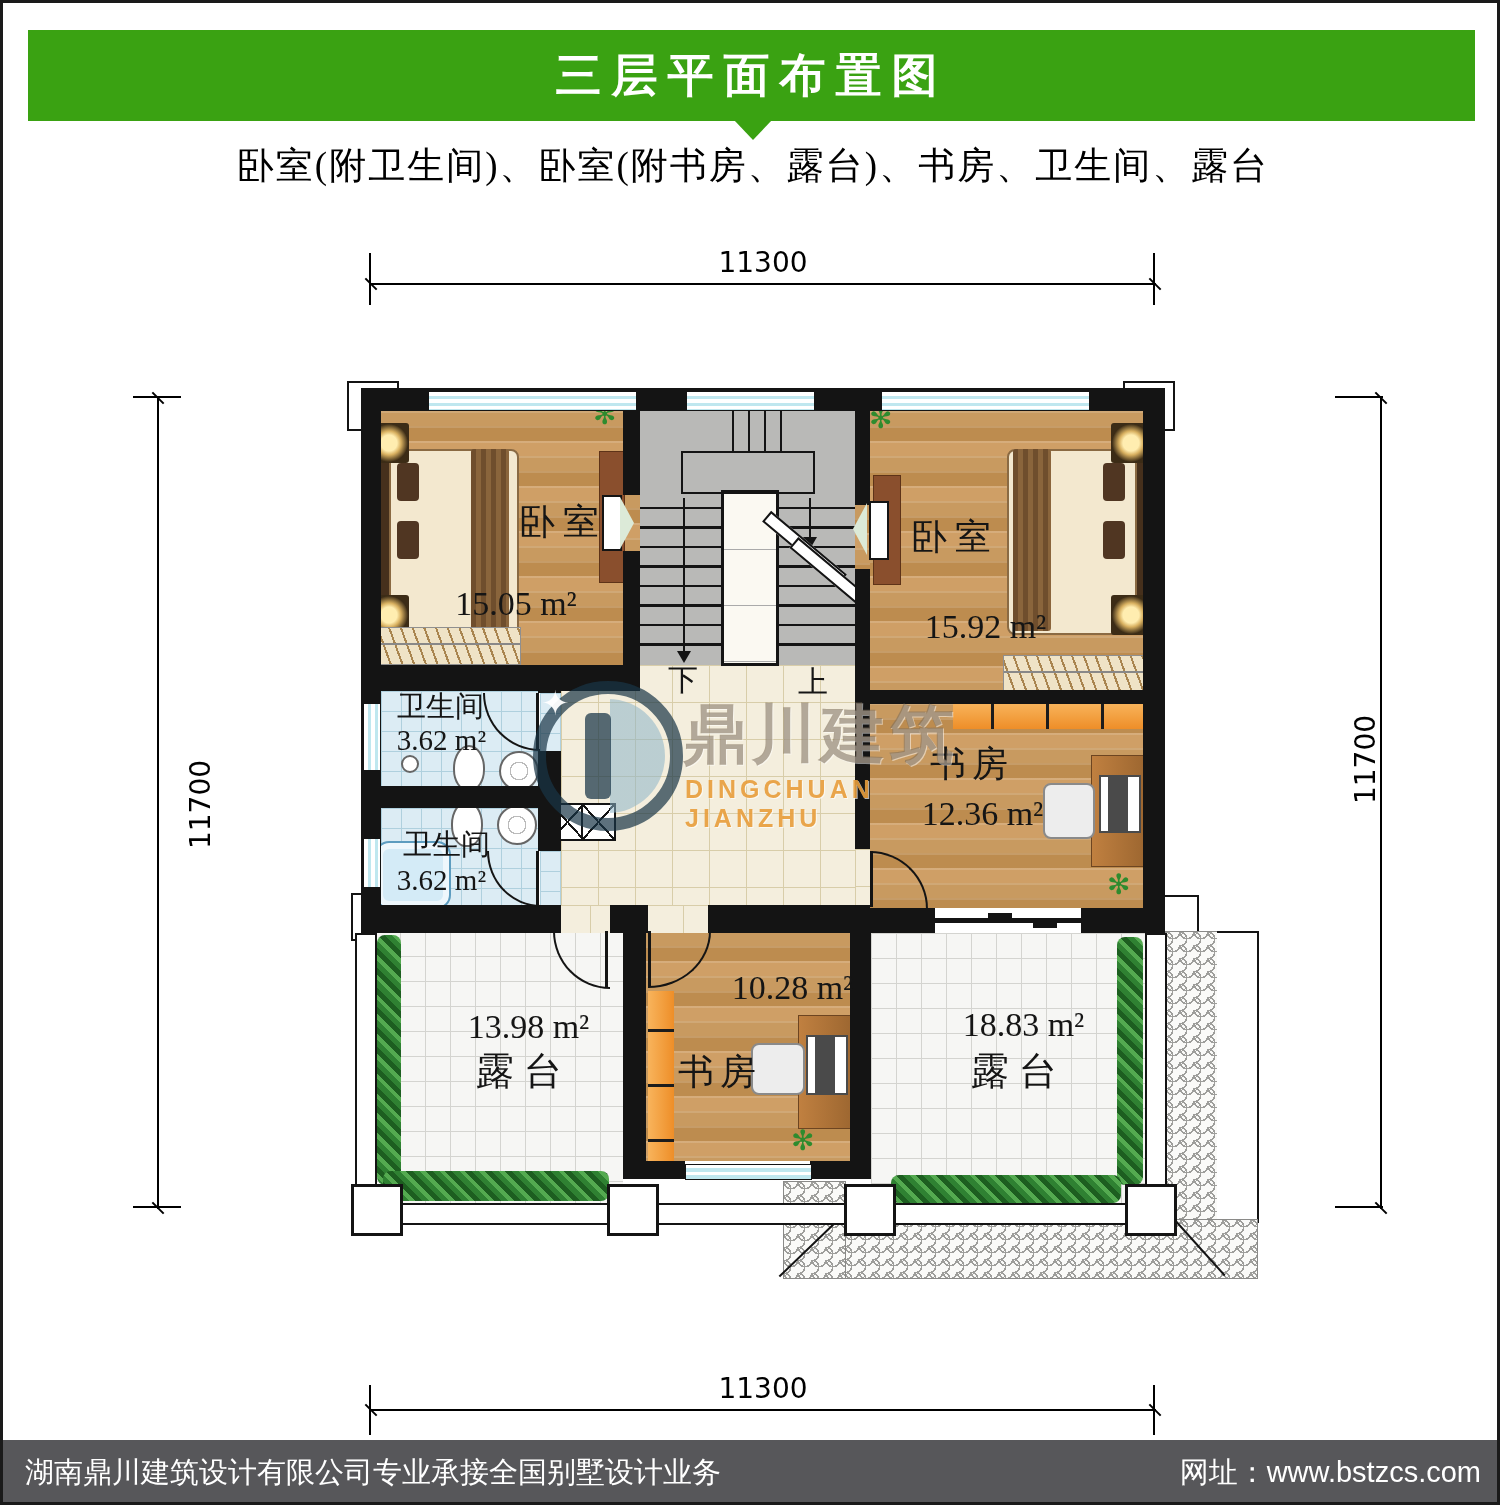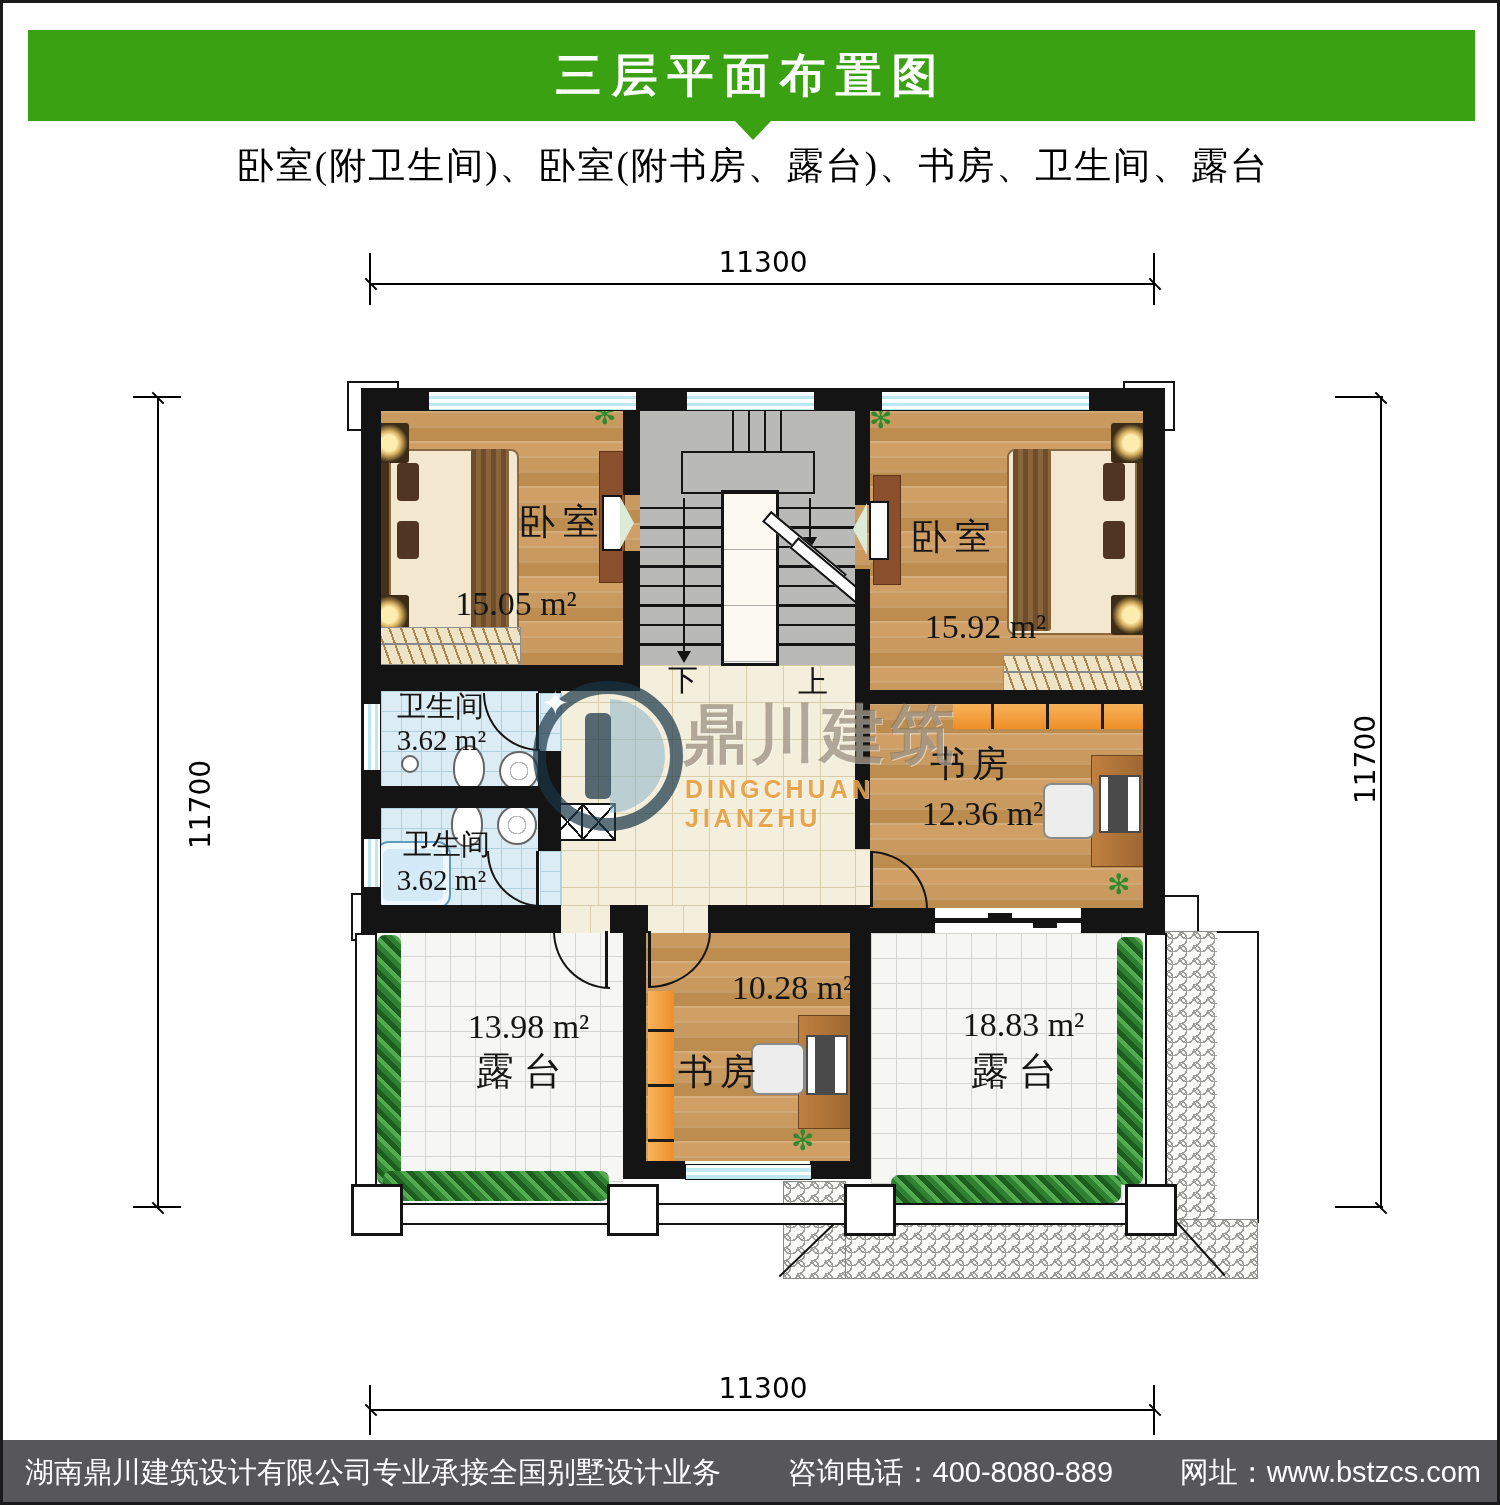--- a/index.html
+++ b/index.html
@@ -297,17 +297,16 @@
     <div class="a dim" style="left:1377px;top:394px;width:2px;height:812px"></div>
     <div class="a dim" style="left:1332px;top:393px;width:48px;height:2px"></div>
     <div class="a dim" style="left:1332px;top:1203px;width:48px;height:2px"></div>
     <div class="a tick" style="left:1370px;top:394px;width:16px;height:2px"></div>
     <div class="a tick" style="left:1370px;top:1204px;width:16px;height:2px"></div>
     <div class="a dim-label" style="left:1317px;top:740px;width:90px;transform:rotate(-90deg)">11700</div>
   </div>
 
   <div class="a footer">
     <span>湖南鼎川建筑设计有限公司专业承接全国别墅设计业务</span>
-    <span>咨询电话：400-8080-889</span>
     <span>网址：www.bstzcs.com</span>
   </div>
 
 </div>
 
 </body></html>

